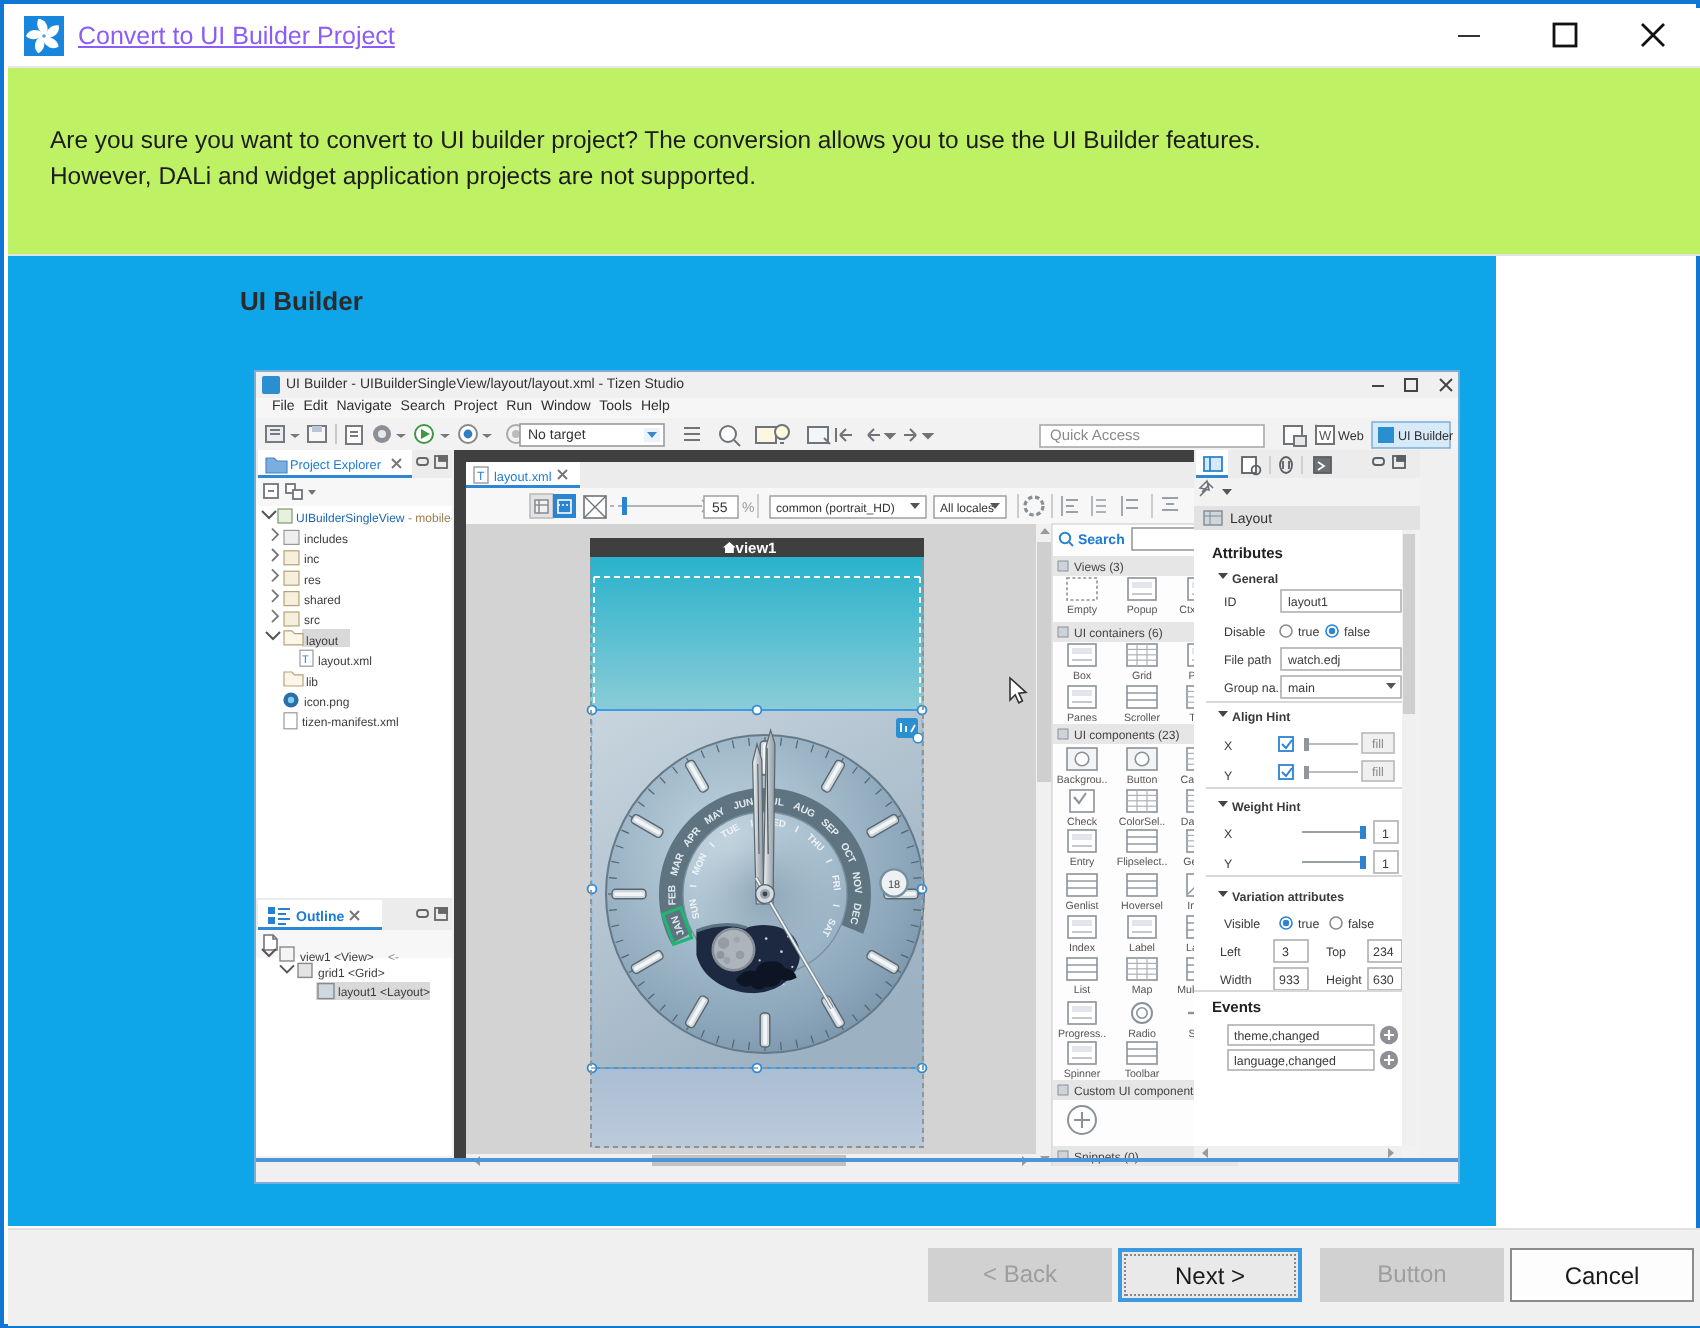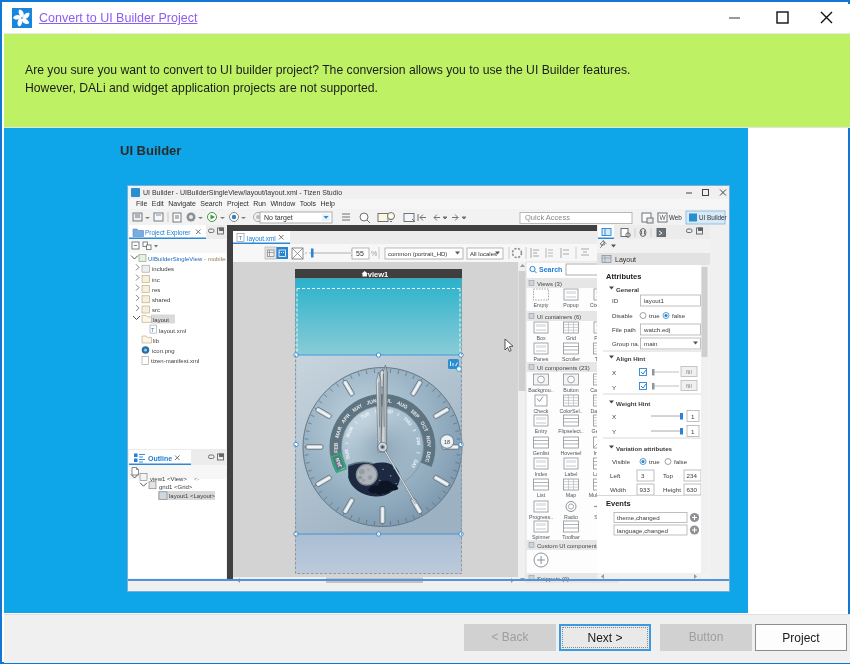--- a/index.html
+++ b/index.html
@@ -918,15 +918,15 @@
 
       <div class="abs" style="left:0;top:397px;width:601px;height:8px;background:#f0f0f0;"></div>
     </div>
   </div>
   <div id="btnbar">
     <div class="btn" id="b-next" style="left:555px">
         <div class="inner">Next &gt;</div>
       </div>
     <div class="btn dis" style="left:460px">&lt; Back</div>
     <div class="btn dis" style="left:656px">Button</div>
-    <div class="btn" id="b-cancel" style="left:751px">Project</div>
+    <div class="btn" id="b-cancel" style="left:751px">Cancel</div>
   </div>
 </div>
 
 </body></html>

